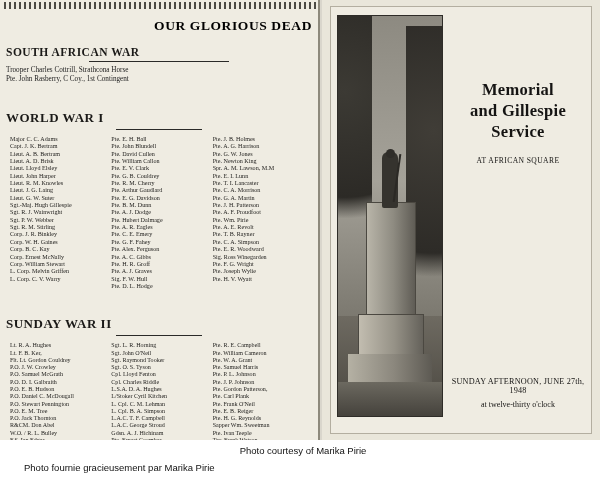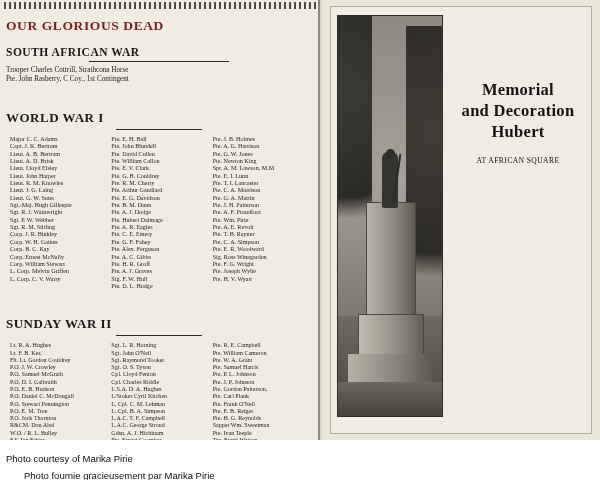--- a/index.html
+++ b/index.html
@@ -38,26 +38,26 @@
     left: 4px;
     top: 2px;
     width: 312px;
     height: 7px;
     background-image: repeating-linear-gradient(
        to right,
        #4c4a44 0px, #4c4a44 2px,
        rgba(0,0,0,0) 2px, rgba(0,0,0,0) 5px);
   }
   .title-main {
-    text-align: left;
+    text-align: right;
     font-weight: bold;
     font-size: 13.5px;
     letter-spacing: 0.6px;
     margin: 10px 0 12px 0;
-    color: #7f1d1d;
+    color: #000000;
   }
   .section-head {
     text-align: left;
     font-weight: bold;
     font-size: 11.5px;
     letter-spacing: 0.5px;
     margin: 6px 0 3px 0;
     color: #1b1a18;
   }
   .section-head.big {
@@ -245,21 +245,21 @@
     height: 40px;
     background: #ffffff;
     font-family: "Liberation Sans", sans-serif;
     color: #111;
   }
   .credit-line {
     font-size: 9.5px;
     line-height: 11px;
     padding-left: 6px;
   }
-  .credit-line.first { padding-top: 13px; }
+  .credit-line.first { padding-top: 5px; text-align: center; }
   .credit-line.second { padding-top: 6px; padding-left: 24px; }
 </style>
 </head>
 <body>
 
 <div class="page">
 
   <div class="left-page">
     <div class="edge-dots"></div>
 
@@ -413,24 +413,28 @@
         <div class="plinth-base"></div>
         <div class="plinth-base2"></div>
         <div class="statue"></div>
         <div class="statue-head"></div>
         <div class="statue-rifle"></div>
         <div class="ground"></div>
       </div>
 
       <div class="right-text">
         <div class="mem-title">Memorial</div>
-        <div class="mem-title">and Decoration Hubert</div>
+        <div class="mem-title">and Gillespie Service</div>
         <div class="mem-at">AT AFRICAN SQUARE</div>
       </div>
 
+      <div class="right-bottom">
+        <div class="mem-date">SUNDAY AFTERNOON, JUNE 27th, 1948</div>
+        <div class="mem-time">at twelve-thirty o'clock</div>
+      </div>
 
     </div>
   </div>
 
   <div class="credits">
     <div class="credit-line first">Photo courtesy of Marika Pirie</div>
     <div class="credit-line second">Photo fournie gracieusement par Marika Pirie</div>
   </div>
 
 </div>

